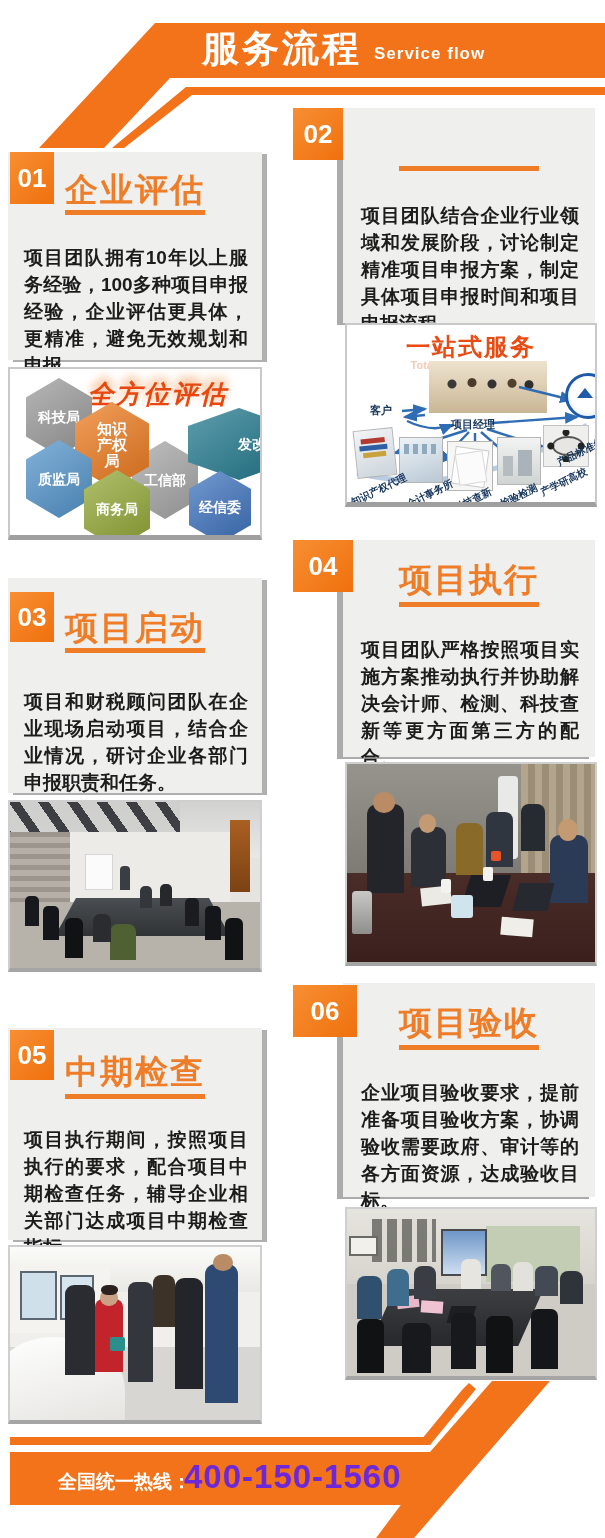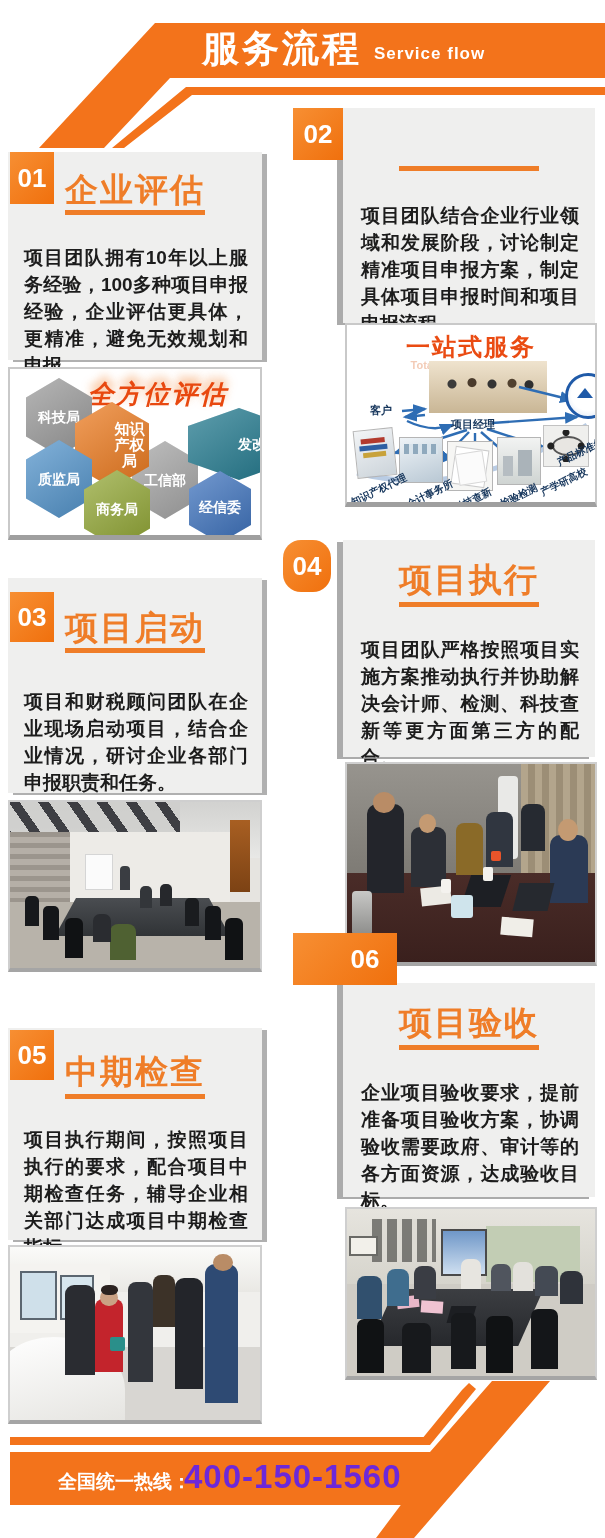--- a/index.html
+++ b/index.html
@@ -86,21 +86,21 @@
   <div class="badge" style="left:10px;top:152px;width:44px;height:52px;">01</div>
 
   <div class="panel" style="left:8px;top:367px;width:250px;height:166px;">
     <div class="hexdia-title">全方位评估</div>
     <div class="hex" style="left: 16px; top: 9px; z-index: 1; background-color: rgb(154, 154, 154);">
         <span>科技局</span>
       </div>
     <div class="hex" style="left: 122px; top: 72px; z-index: 2; background-color: rgb(166, 166, 166);">
         <span>工信部</span>
       </div>
-    <div class="hex big" style="left: 65px; top: 33px; z-index: 3; background-color: rgb(236, 122, 30); justify-content: flex-end;">
+    <div class="hex big" style="left: 65px; top: 33px; z-index: 3; background-color: rgb(236, 122, 30);">
         <span>知识产权局</span>
       </div>
     <div class="hex small" style="left: 178px; top: 39px; z-index: 3; background-color: rgb(32, 120, 141); padding-left: 40px;">
         <span>发改委</span>
       </div>
     <div class="hex" style="left: 74px; top: 101px; z-index: 4; background-color: rgb(146, 167, 53);">
         <span>商务局</span>
       </div>
     <div class="hex" style="left: 16px; top: 71px; z-index: 3; background-color: rgb(83, 148, 203);">
         <span>质监局</span>
@@ -203,21 +203,21 @@
     <div style="left:52%;top:84px;width:12px;height:22px;background:#33363a;border-radius:5px 5px 0 0;"></div>
     <div style="left:60%;top:82px;width:12px;height:22px;background:#26282c;border-radius:5px 5px 0 0;"></div>
     <div style="left:44%;top:64px;width:10px;height:24px;background:#3a3d42;border-radius:4px 4px 0 0;"></div>
   </div>
 
   <div class="card right" style="left:343px;top:540px;width:252px;height:217px;">
     <div class="card-title" style="top:18px;">项目执行</div>
     <div class="card-rule" style="top:62px;"></div>
     <div class="card-text" style="left:18px;top:96px;width:218px;">项目团队严格按照项目实施方案推动执行并协助解决会计师、检测、科技查新等更方面第三方的配合。</div>
   </div>
-  <div class="badge" style="left:283px;top:540px;width:48px;height:52px;border-radius:18px;">04</div>
+  <div class="badge" style="left:293px;top:540px;width:60px;height:52px;">04</div>
 
   <div class="photo" style="left:345px;top:762px;width:248px;height:198px;background:#8f8c86;">
     <div style="left:0;top:0;width:70%;height:55%;background:linear-gradient(#97948e,#7e7b75);"></div>
     <div style="left:70%;top:0;width:30%;height:75%;background:repeating-linear-gradient(90deg,#b3a58c 0 7px,#9c8e76 7px 14px);"></div>
     <div style="left:61%;top:6%;width:8%;height:42%;background:#e9e9e7;border-radius:4px;"></div>
     <div style="left:0;top:55%;width:100%;height:45%;background:linear-gradient(#4a2c28,#3a201d);"></div>
     <div style="left:8%;top:20%;width:15%;height:45%;background:#23252b;border-radius:10px 10px 0 0;"></div>
     <div style="left:10.5%;top:14%;width:9%;height:11%;background:#b98c66;border-radius:50%;"></div>
     <div style="left:26%;top:32%;width:14%;height:30%;background:#2c2f36;border-radius:9px 9px 0 0;"></div>
     <div style="left:29%;top:25%;width:7%;height:10%;background:#c49a72;border-radius:50%;"></div>
@@ -261,21 +261,21 @@
     <div style="left:78%;top:10%;width:13%;height:80%;background:#2e4a73;border-radius:10px 10px 0 0;"></div>
     <div style="left:81%;top:4%;width:8%;height:10%;background:#b98c66;border-radius:50%;"></div>
     <div style="left:40%;top:52%;width:6%;height:8%;background:#2a8f8a;border-radius:2px;"></div>
   </div>
 
   <div class="card right" style="left:343px;top:983px;width:252px;height:214px;">
     <div class="card-title" style="top:18px;">项目验收</div>
     <div class="card-rule" style="top:62px;"></div>
     <div class="card-text" style="left:18px;top:96px;width:218px;">企业项目验收要求，提前准备项目验收方案，协调验收需要政府、审计等的各方面资源，达成验收目标。</div>
   </div>
-  <div class="badge" style="left:293px;top:933px;width:64px;height:52px;padding-left:40px;">06</div>
+  <div class="badge" style="left:293px;top:985px;width:64px;height:52px;">06</div>
 
   <div class="photo" style="left:345px;top:1207px;width:248px;height:167px;background:#dddbd4;">
     <div style="left:0;top:0;width:100%;height:45%;background:linear-gradient(#e6e4de,#d6d4cc);"></div>
     <div style="left:56%;top:10%;width:38%;height:34%;background:#c2cdb4;"></div>
     <div style="left:38%;top:12%;width:17%;height:26%;background:linear-gradient(#6f97c8,#cfdff0);border:2px solid #4a4a4a;"></div>
     <div style="left:10%;top:6%;width:26%;height:26%;background:repeating-linear-gradient(90deg,#5a5a56 0 10px,#dddbd4 10px 15px),repeating-linear-gradient(#5a5a56 0 10px,#dddbd4 10px 16px);opacity:.75;"></div>
     <div style="left:1%;top:16%;width:10%;height:10%;background:#f2f0ea;border:2px solid #6a6a66;"></div>
     <div style="left:0;top:45%;width:100%;height:55%;background:#cfccc5;"></div>
     <div style="left:14%;top:48%;width:60%;height:34%;background:linear-gradient(#3c3e42,#26282c);transform:skewX(-24deg);"></div>
     <div style="left:20%;top:52%;width:9%;height:7%;background:#e8b7c8;transform:rotate(-6deg);"></div>

